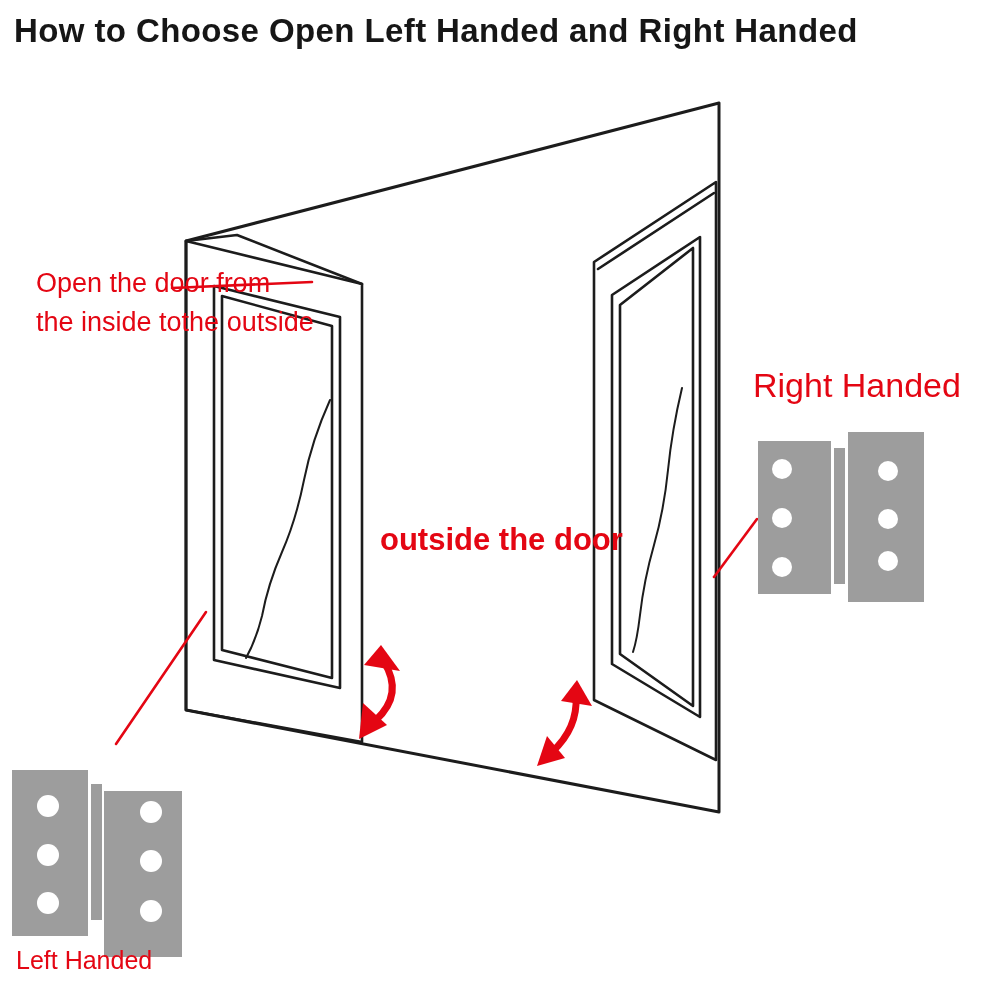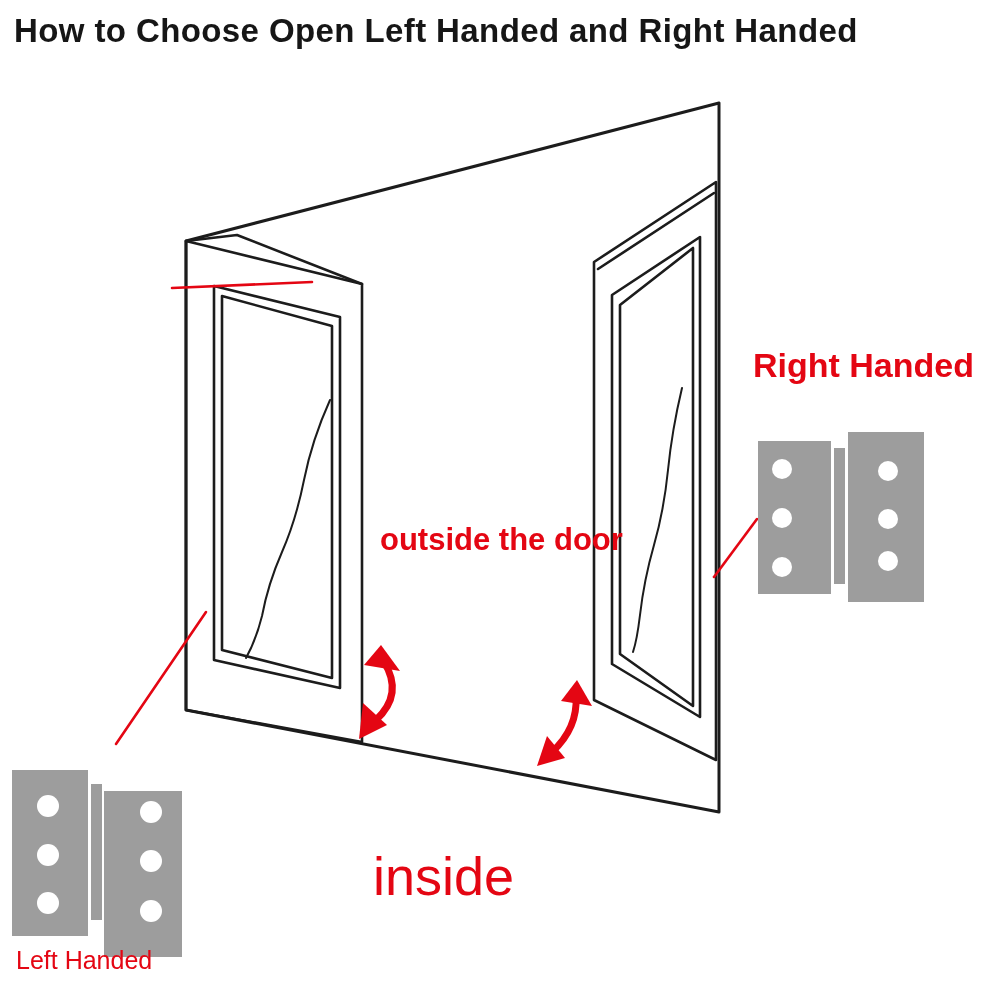--- a/index.html
+++ b/index.html
@@ -13,21 +13,21 @@
   body{font-family:"Liberation Sans","DejaVu Sans",sans-serif;}
   .stage{position:relative;width:1000px;height:1000px;background:var(--background);}
   .stage > svg{position:absolute;left:0;top:0;}
   .title{
     position:absolute;left:14px;top:12px;width:975px;
     font-size:33px;font-weight:600;color:#161616;letter-spacing:.4px;white-space:nowrap;
   }
   .ann{position:absolute;color:var(--red);white-space:nowrap;}
   .note{left:36px;top:264px;font-size:27px;line-height:39px;font-weight:400;}
   .outside{left:380px;top:522px;font-size:31px;font-weight:700;}
-  .right-handed{left:753px;top:346px;font-size:34px;font-weight:700;}
+  .right-handed{left:753px;top:366px;font-size:34px;font-weight:400;}
   .inside{left:373px;top:845px;font-size:54px;font-weight:500;}
   .left-handed{left:16px;top:946px;font-size:25px;font-weight:500;}
   .stroke-dark{stroke:var(--line-dark);fill:none;stroke-linejoin:round;stroke-linecap:round;}
   .stroke-red{stroke:var(--red);fill:none;stroke-linecap:round;}
   .fill-red{fill:var(--red);stroke:none;}
   .fill-hinge{fill:var(--hinge-gray);stroke:none;}
   .fill-white{fill:#ffffff;stroke:none;}
 </style>
 </head>
 <body>
@@ -97,22 +97,25 @@
         <circle cx="782" cy="469" r="10"></circle>
         <circle cx="782" cy="518" r="10"></circle>
         <circle cx="782" cy="567" r="10"></circle>
         <circle cx="888" cy="471" r="10"></circle>
         <circle cx="888" cy="519" r="10"></circle>
         <circle cx="888" cy="561" r="10"></circle>
       </g>
     </g>
   </svg>
 
+  <div class="ann note">
+    <div>Open the door from</div>
+    <div>the inside tothe outside</div>
+  </div>
 
   <div class="ann outside">outside the door</div>
 
   <div class="ann right-handed">Right Handed</div>
 
-  <div class="ann inside">inside</div>
 
   <div class="ann left-handed">Left Handed</div>
 
 </div>
 
 </body></html>

